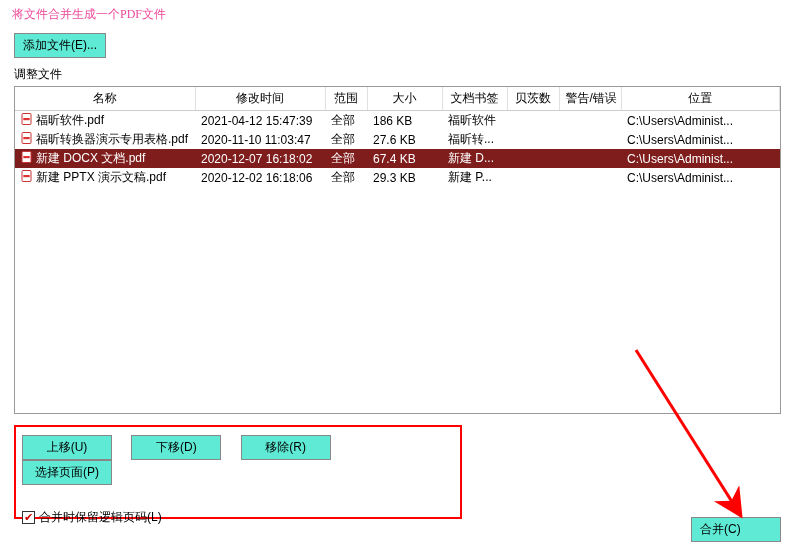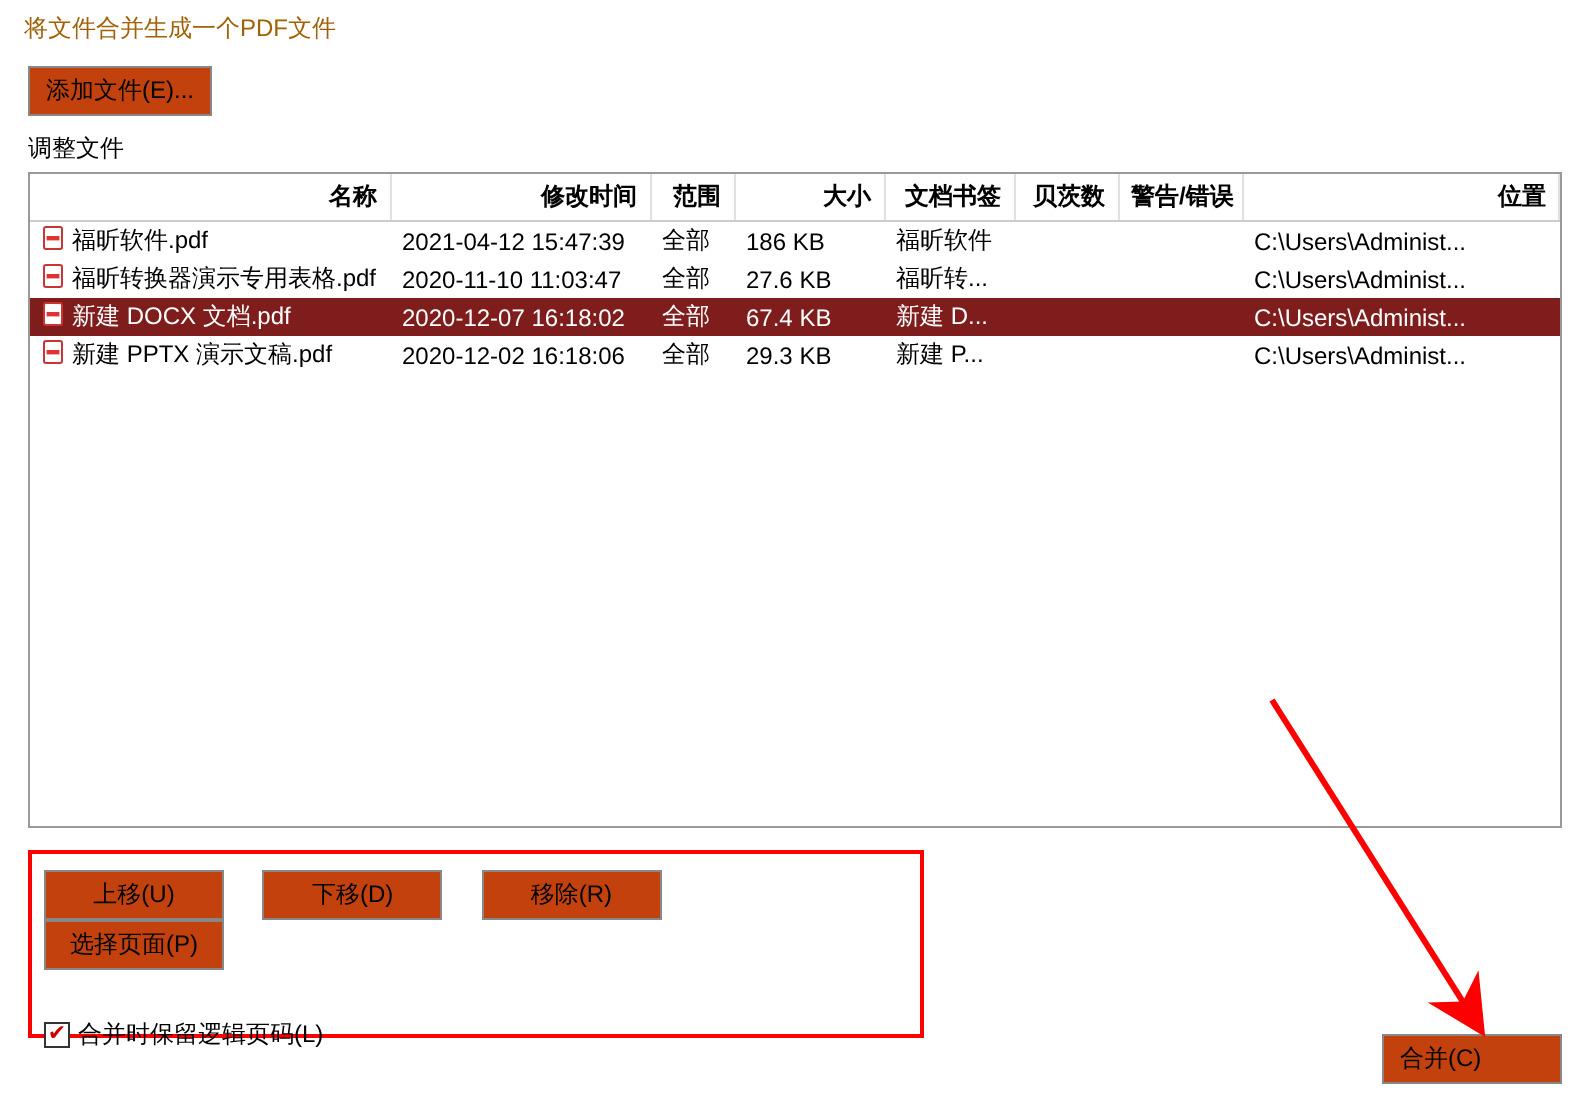--- a/index.html
+++ b/index.html
@@ -7,30 +7,31 @@
     font-family: "Microsoft YaHei", "SimSun", Arial, sans-serif;
     font-size: 12px;
     background: #fff;
     width: 795px;
     height: 552px;
     overflow: hidden;
     position: relative;
     color: #000;
   }
   .title {
-    color: #a16207;
+    color: #ec4899;
     padding: 6px 0 10px 12px;
     font-size: 12px;
+    font-family: Liberation Serif, serif;
   }
   .add-file-row {
     padding: 0 0 8px 14px;
   }
   .btn {
     display: inline-block;
-    background: #c2410c;
+    background: #5eead4;
     border: 1px solid #888;
     padding: 3px 8px;
     font-size: 12px;
     cursor: pointer;
     font-family: inherit;
   }
   .section-label {
     padding: 0 0 3px 14px;
     color: #000000;
     font-size: 12px;
@@ -41,22 +42,22 @@
     height: 328px;
     overflow: hidden;
     background: #fff;
   }
   table {
     border-collapse: collapse;
     width: 100%;
     table-layout: fixed;
   }
   th {
-    text-align: right;
-    font-weight: bold;
+    text-align: center;
+    font-weight: normal;
     background: #fff;
     border-bottom: 1px solid #ccc;
     border-right: 1px solid #e0e0e0;
     padding: 3px 6px;
     font-size: 12px;
     white-space: nowrap;
     overflow: hidden;
   }
   td {
     padding: 1px 6px;

